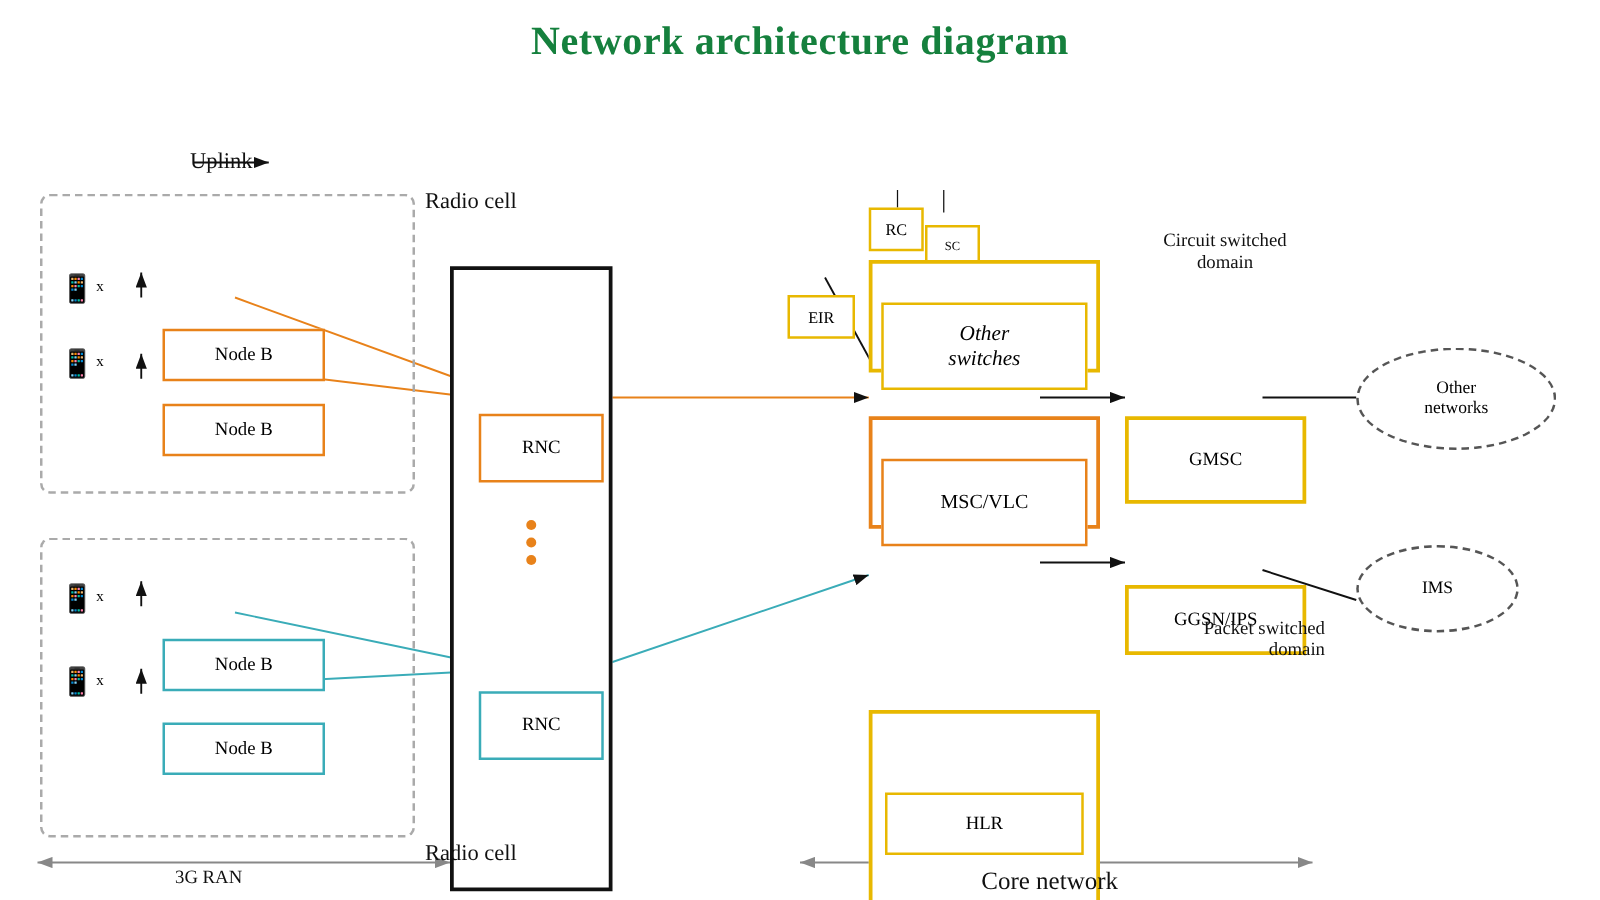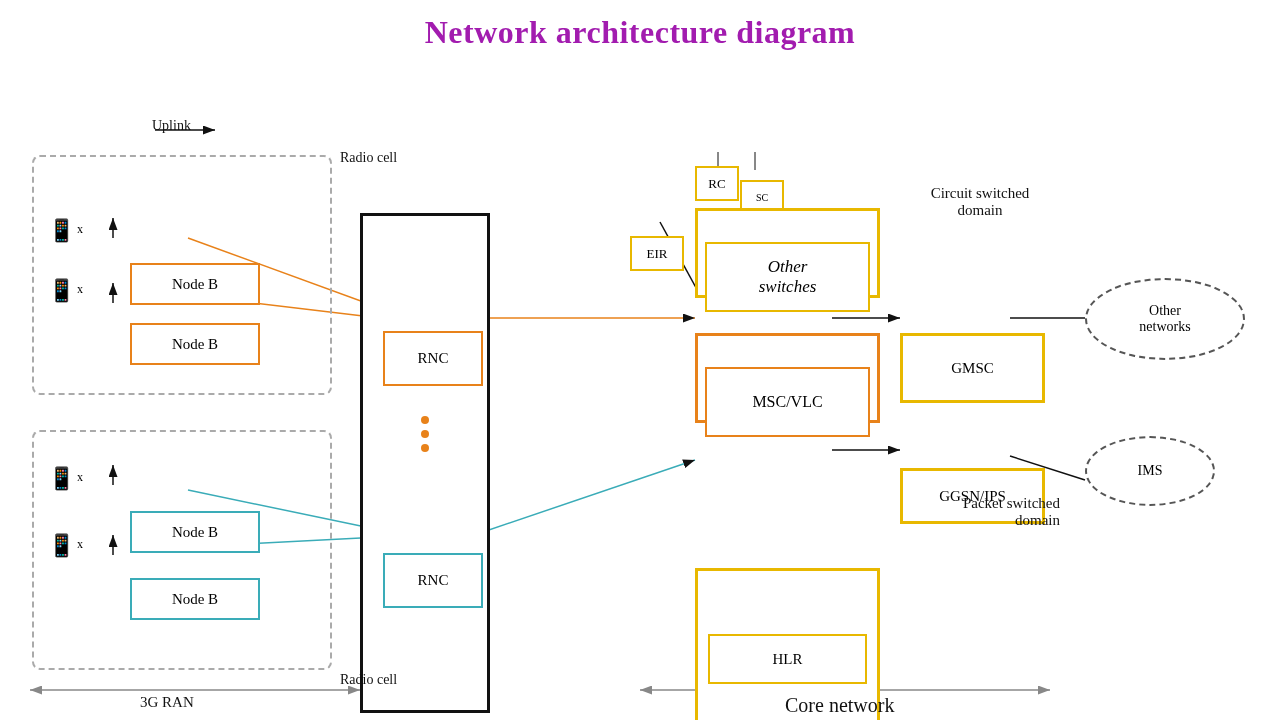--- a/index.html
+++ b/index.html
@@ -15,21 +15,21 @@
       width: 1280px;
       height: 720px;
       position: relative;
     }
     .title {
       text-align: center;
       font-size: 32px;
       font-weight: bold;
       padding-top: 14px;
       letter-spacing: 0.5px;
-      color: #a21caf;
+      color: #15803d;
     }
     
     .svg-layer {
       position: absolute;
       top: 0; left: 0;
       width: 1280px;
       height: 720px;
       pointer-events: none;
     }
     
@@ -56,21 +56,21 @@
     
     .dashed-region {
       position: absolute;
       border: 2px dashed #aaa;
       border-radius: 8px;
     }
 
     
     .label {
       position: absolute;
-      font-size: 14px;
+      font-size: 18px;
       color: #111;
       font-family: 'Georgia', serif;
     }
 
     
     .ellipse {
       position: absolute;
       border: 2px dashed #555;
       border-radius: 50%;
       display: flex;

